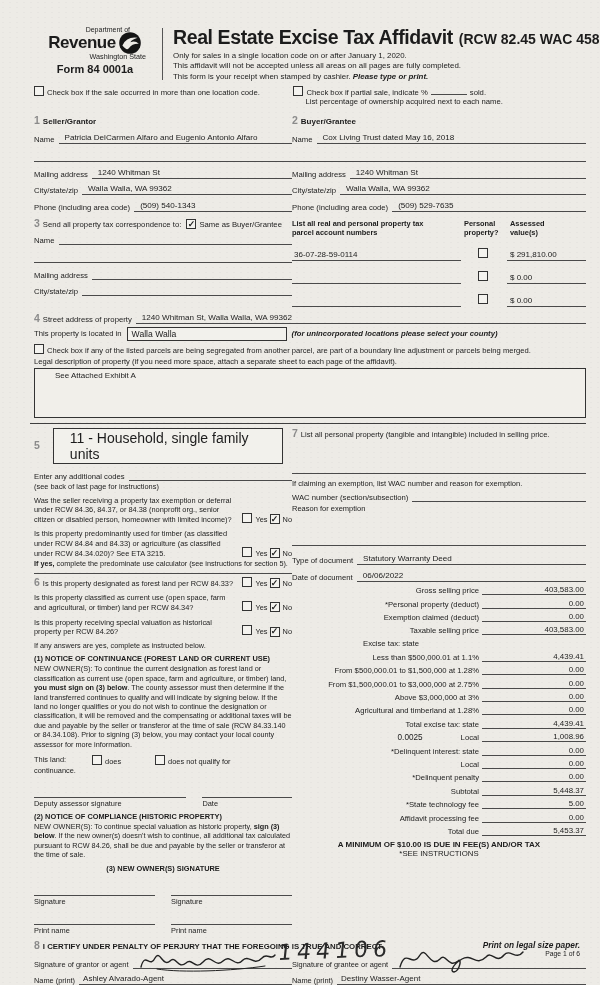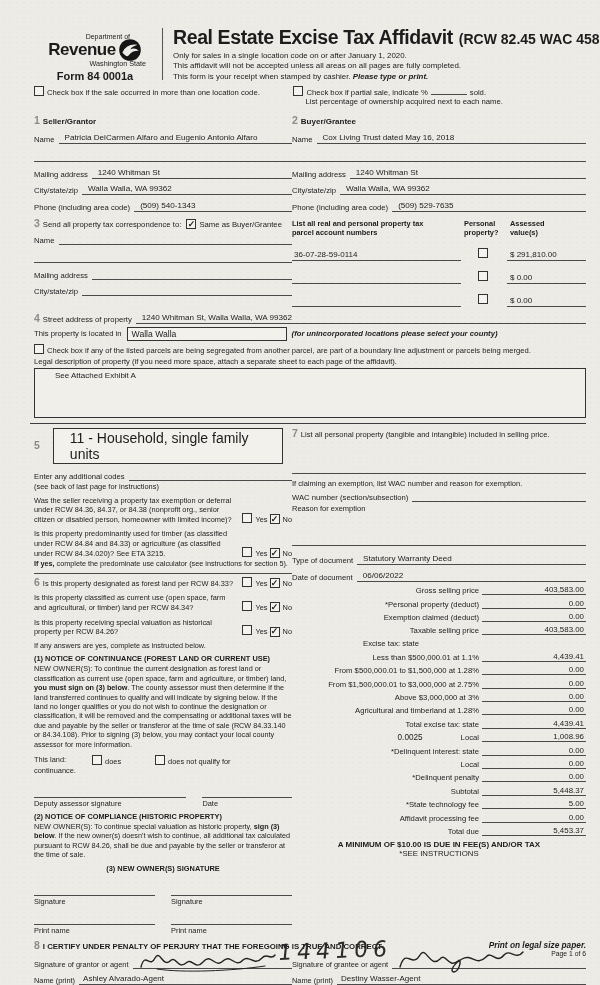--- a/index.html
+++ b/index.html
@@ -5,21 +5,21 @@
   html,body{margin:0;padding:0;background:#dddbd6;}
   .page{position:relative;width:600px;height:985px;box-sizing:border-box;
     background:#edebe6;
     background-image:radial-gradient(rgba(0,0,0,.025) 1px, transparent 1px);
     background-size:7px 5px;
     font-family:"Liberation Sans",sans-serif;color:#1c1c1c;
     padding:26px 14px 0 34px;overflow:hidden;}
   .b{font-weight:bold}
   .i{font-style:italic}
   
-  .hdr{display:flex;align-items:flex-end}
+  .hdr{display:flex;align-items:flex-start}
   .logo-blk{width:122px;flex:none;text-align:center}
   .dept-small{font-size:7px;text-align:right;padding-right:26px}
   .rev-row{display:flex;align-items:center;justify-content:center;margin-top:-2px}
   .rev-word{font-size:17px;font-weight:bold;letter-spacing:-.5px}
   .logo-circ{width:24px;height:24px;margin-left:2px}
   .wa-state{font-size:7.2px;text-align:right;padding-right:10px;margin-top:-3px}
   .form-no{font-size:11px;font-weight:bold;margin-top:2px}
   .vdiv{border-left:1.4px solid #555;align-self:stretch;margin:2px 10px 2px 6px}
   .title-blk{flex:1}
   .title-row{display:flex;align-items:baseline;gap:6px}
@@ -77,21 +77,21 @@
   .writeline{border-bottom:1px solid #4a4a4a;height:10px;margin-top:16px}
   
   .s8row{display:flex;align-items:flex-end;margin-top:5px}
   .s8label{white-space:nowrap;font-size:7.4px;margin-right:4px}
   .s8val{flex:1;border-bottom:1px solid #4a4a4a;font-size:8px;min-height:10px;padding-left:4px}
   .sigslot{flex:1;border-bottom:1px solid #4a4a4a;position:relative;height:12px}
   .sigslot svg{position:absolute;left:4px;bottom:-5px}
   .cityspan{margin-left:18px}
   .stamp{position:absolute;left:278px;top:938px;font-size:22px;letter-spacing:5px;
      color:#2a2a2a;transform:rotate(-2deg) skewX(-8deg);font-family:"DejaVu Sans",sans-serif}
-  .printnote{position:absolute;right:14px;top:940px;text-align:right}
+  .printnote{position:absolute;right:20px;top:940px;text-align:right}
   .printnote .pn1{font-size:8.3px;font-weight:bold;font-style:italic}
   .printnote .pn2{font-size:6.8px}
 </style>
 </head>
 <body>
 
 <div class="page">
 
   <div class="hdr">
     <div class="logo-blk">

